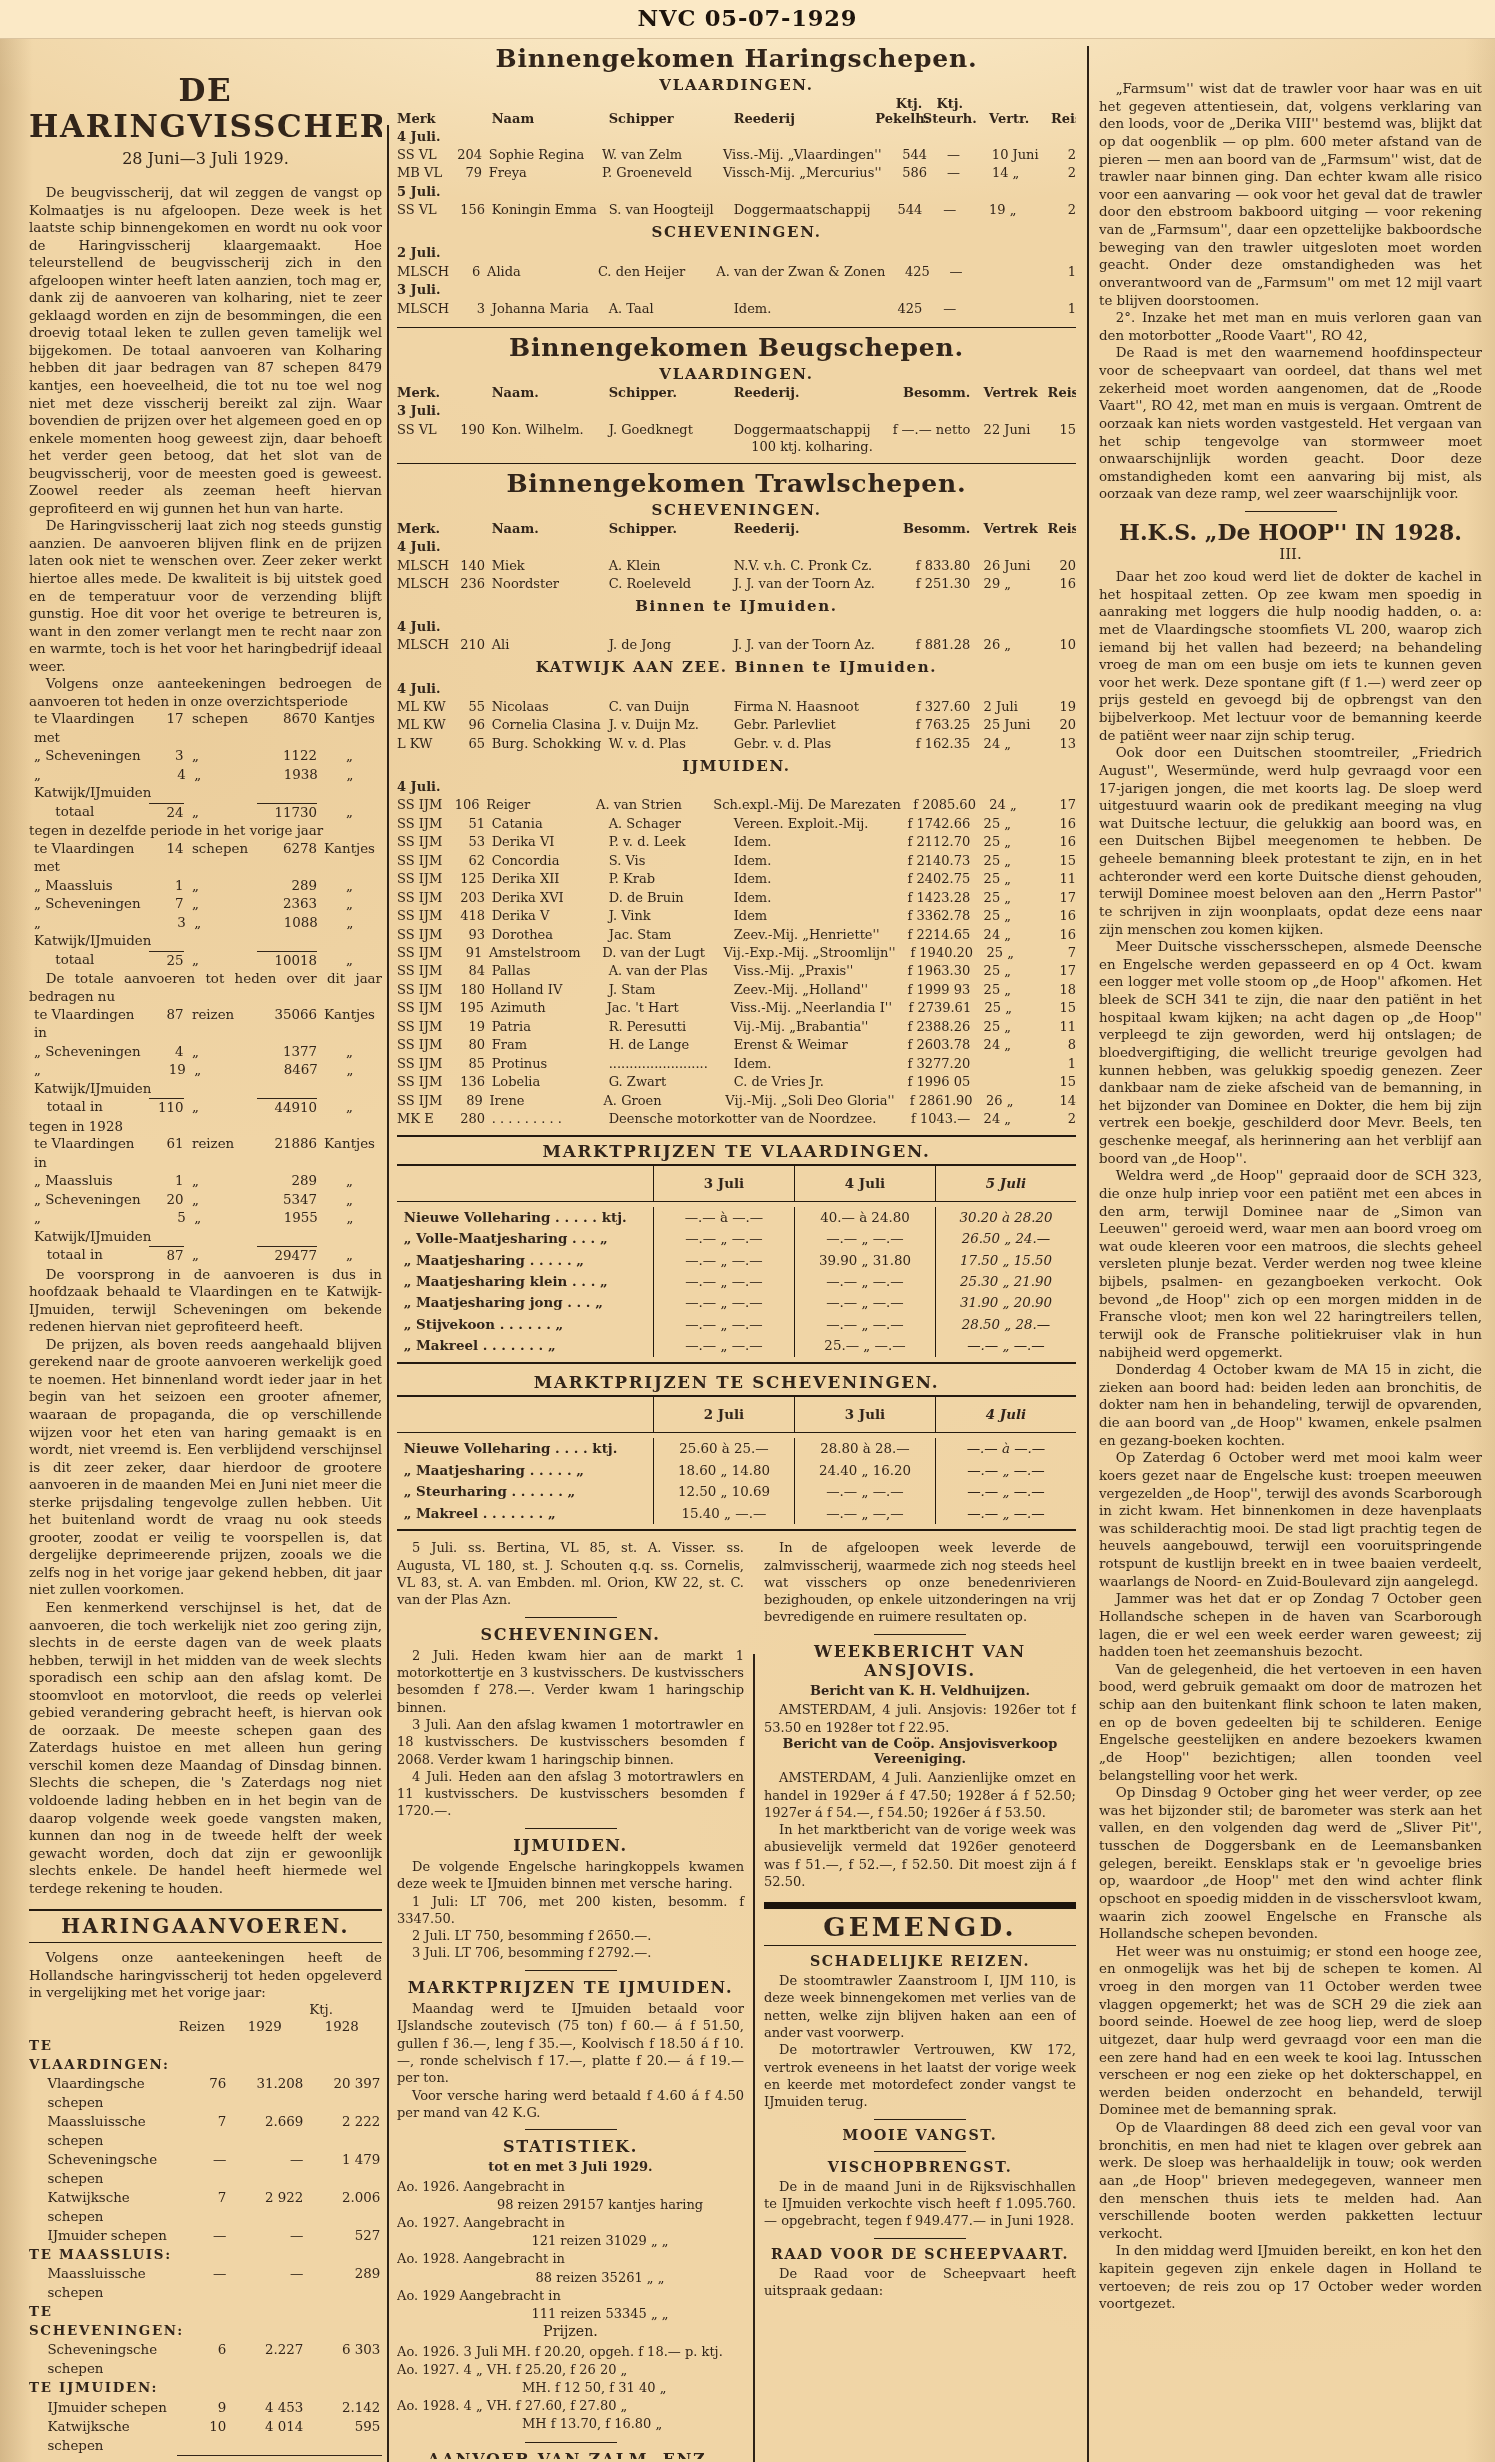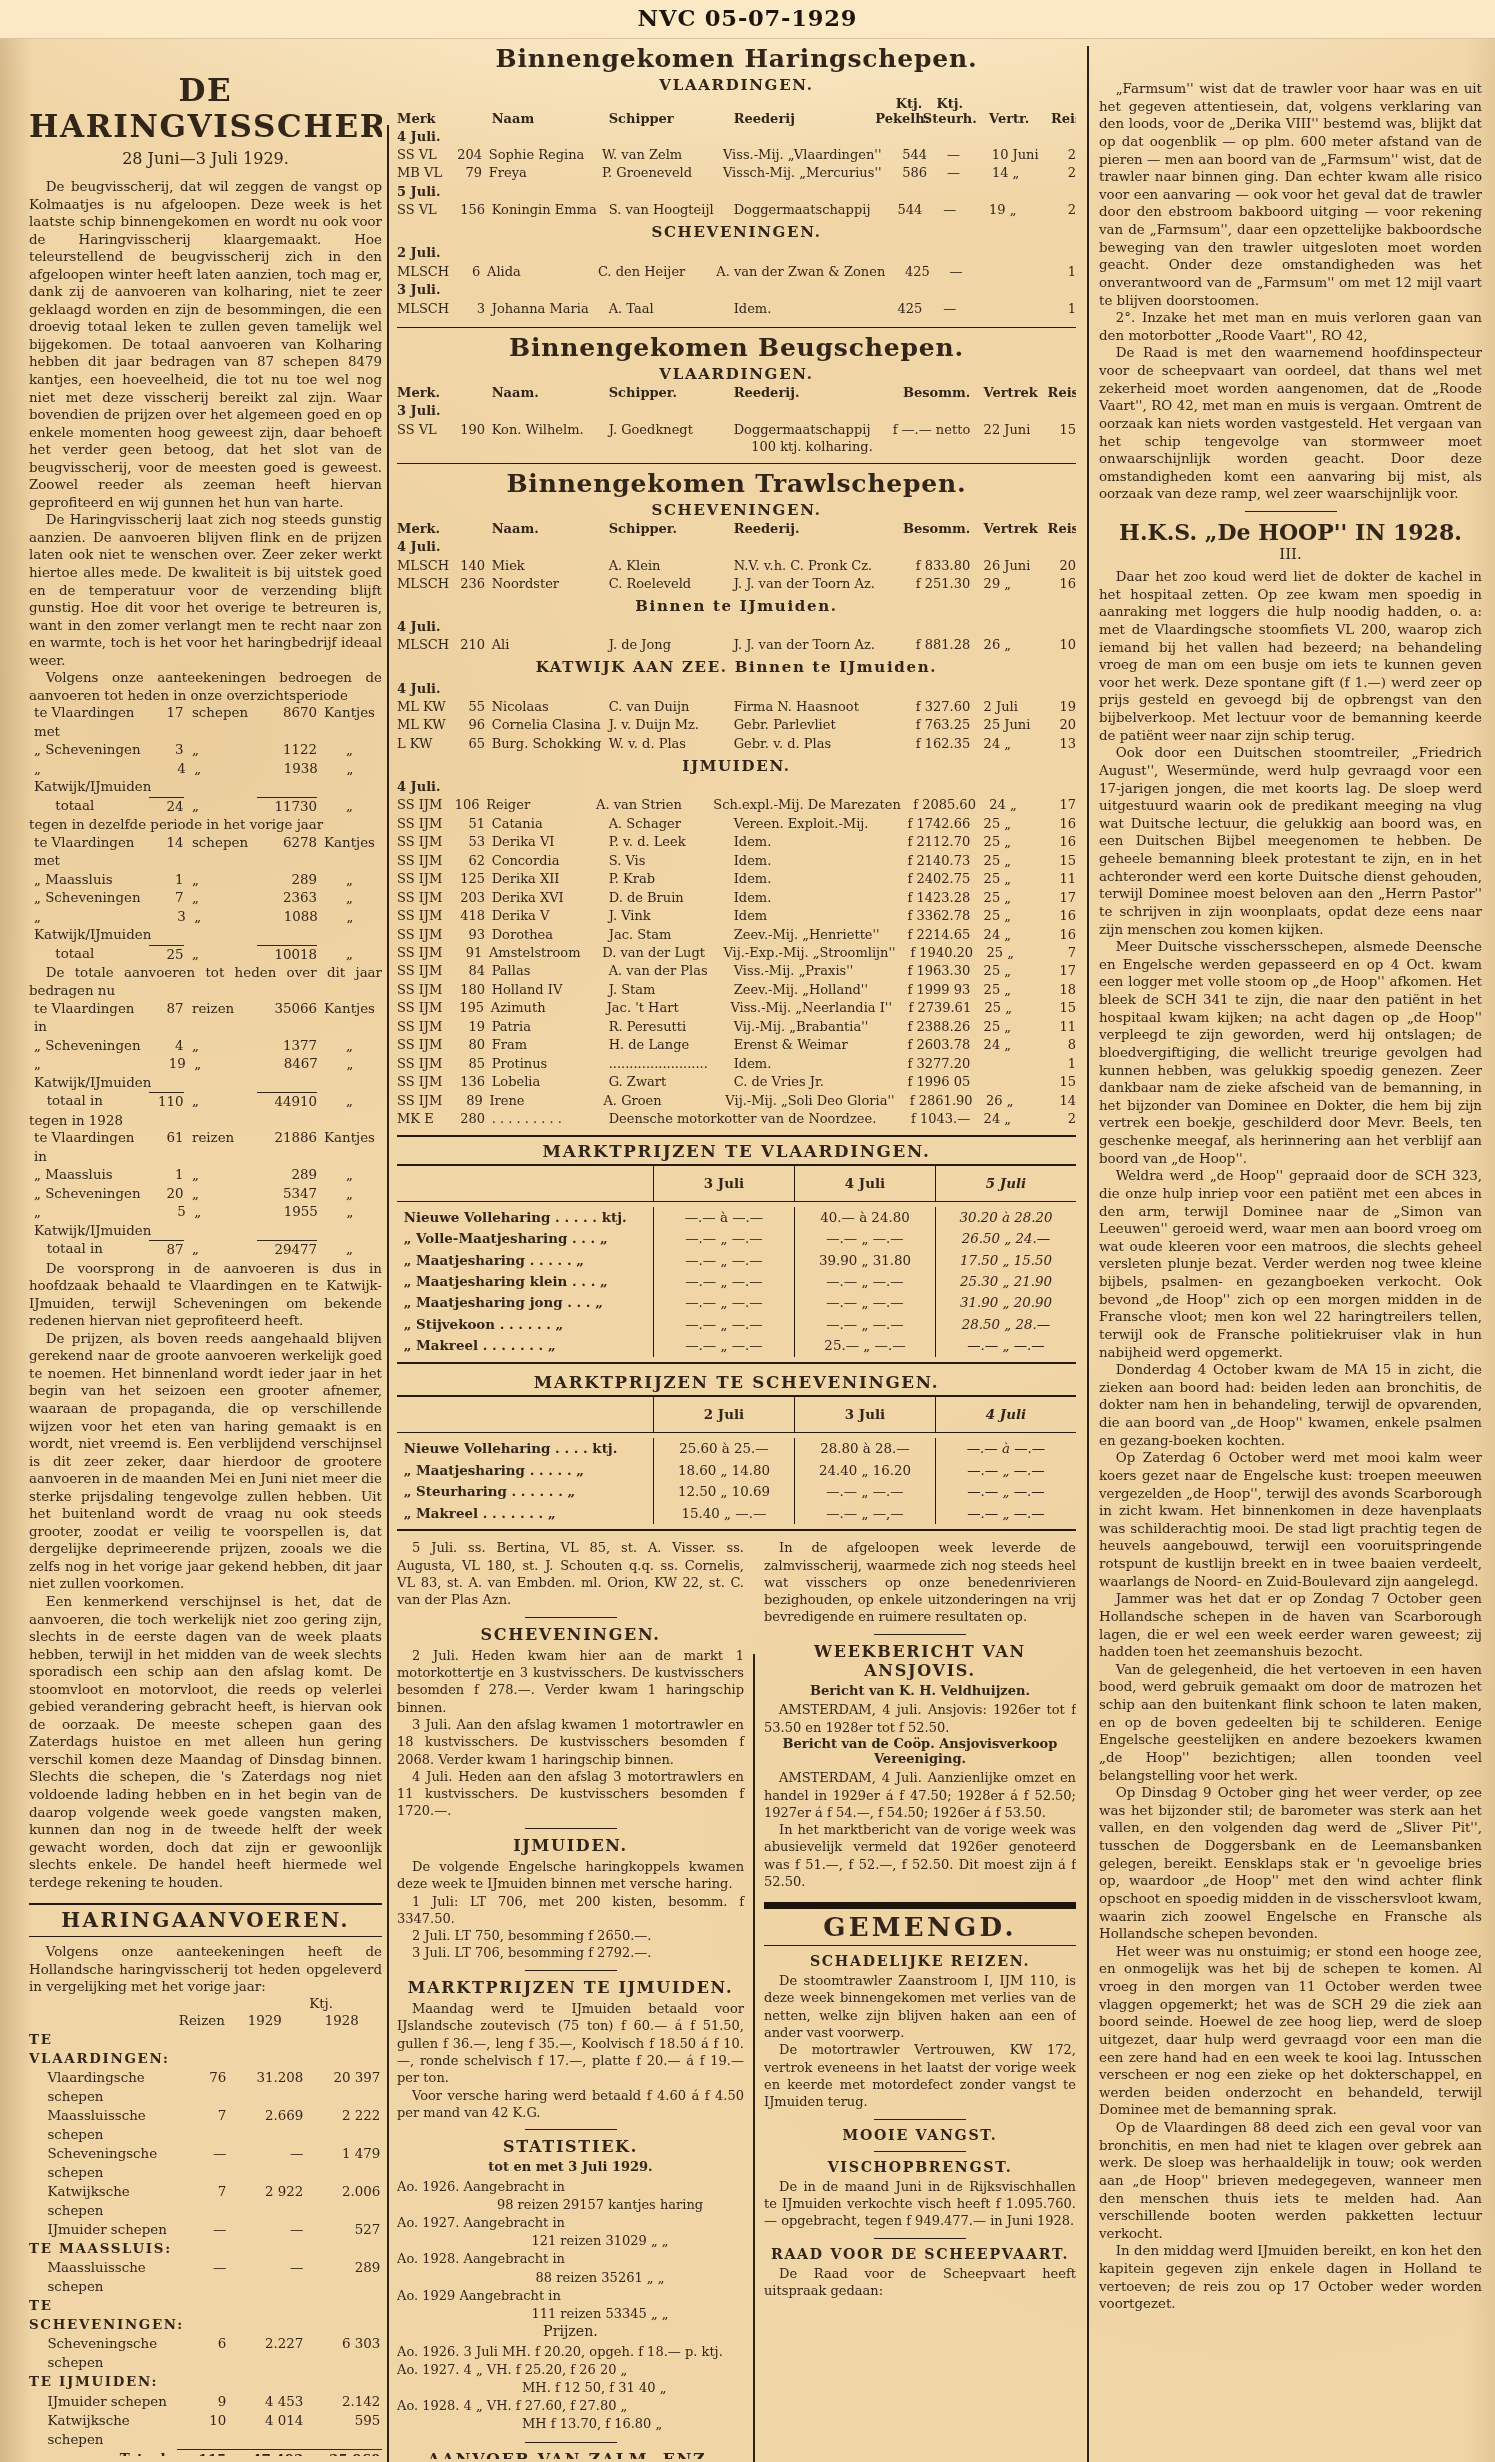--- a/index.html
+++ b/index.html
@@ -21,21 +21,21 @@
   .col{position:absolute;overflow:hidden;}
   .col-left{left:29px;top:72px;width:353px;height:2384px;}
   .col-mid{left:397px;top:42px;width:679px;height:2417px;}
   .col-right{left:1099px;top:80px;width:383px;height:2375px;}
   .vline{position:absolute;width:1.7px;background:#2e2217;}
   .v1{left:387px;top:125px;height:2337px;}
   .v2{left:1087px;top:46px;height:2416px;}
   .v3{left:753px;top:1654px;height:808px;}
 
   .main-title{font-size:31px;font-weight:bold;text-align:center;margin:0 0 5px 0;letter-spacing:1.7px;}
-  .sub{font-size:16px;text-align:center;margin-bottom:10px;}
+  .sub{font-size:16px;text-align:center;margin-bottom:16px;}
   .p{font-size:13.4px;line-height:1.31;text-align:justify;text-indent:16.7px;margin:0;}
   .p.nz{text-indent:0;}
 
   .strow{display:flex;font-size:13.4px;line-height:1.38;}
   .sl{flex:1;padding-left:5px;}
   .sn{width:35px;text-align:right;}
   .sw{width:65px;text-align:left;padding-left:8.4px;}
   .sq{width:60px;text-align:right;}
   .su{width:65px;text-align:center;}
   .totalrow .sl{text-align:center;padding-right:33px;}
@@ -981,21 +981,21 @@
       <div class="shh">AANVOER VAN ZALM, ENZ.</div>
 
     </div>
     <div class="subR">
       <div>
           <p class="sp">In de afgeloopen week leverde de zalmvisscherij, waarmede zich nog steeds heel wat visschers op onze benedenrivieren bezighouden, op enkele uitzonderingen na vrij bevredigende en ruimere resultaten op.</p>
         </div>
       <div class="sep"></div>
       <div class="shh">WEEKBERICHT VAN ANSJOVIS.</div>
       <div class="shs">Bericht van K. H. Veldhuijzen.</div>
-      <p class="sp">AMSTERDAM, 4 juli. Ansjovis: 1926er tot f 53.50 en 1928er tot f 52.50.</p>
+      <p class="sp">AMSTERDAM, 4 juli. Ansjovis: 1926er tot f 53.50 en 1928er tot f 22.95.</p>
       <div class="shs">Bericht van de Coöp. Ansjovisverkoop Vereeniging.</div>
       <p class="sp">AMSTERDAM, 4 Juli. Aanzienlijke omzet en handel in 1929er á f 47.50; 1928er á f 52.50; 1927er á f 54.—, f 54.50; 1926er á f 53.50.</p>
       <p class="sp">In het marktbericht van de vorige week was abusievelijk vermeld dat 1926er genoteerd was f 51.—, f 52.—, f 52.50. Dit moest zijn á f 52.50.</p>
       <div class="gembar"></div>
       <div class="gem-title">GEMENGD.</div>
       <div class="rule-thin"></div>
       <div class="shh" style="font-size:14.2px;">SCHADELIJKE REIZEN.</div>
       <div>
           <p class="sp">De stoomtrawler Zaanstroom I, IJM 110, is deze week binnengekomen met verlies van de netten, welke zijn blijven haken aan een of ander vast voorwerp.</p>
           <p class="sp">De motortrawler Vertrouwen, KW 172, vertrok eveneens in het laatst der vorige week en keerde met motordefect zonder vangst te IJmuiden terug.</p>

